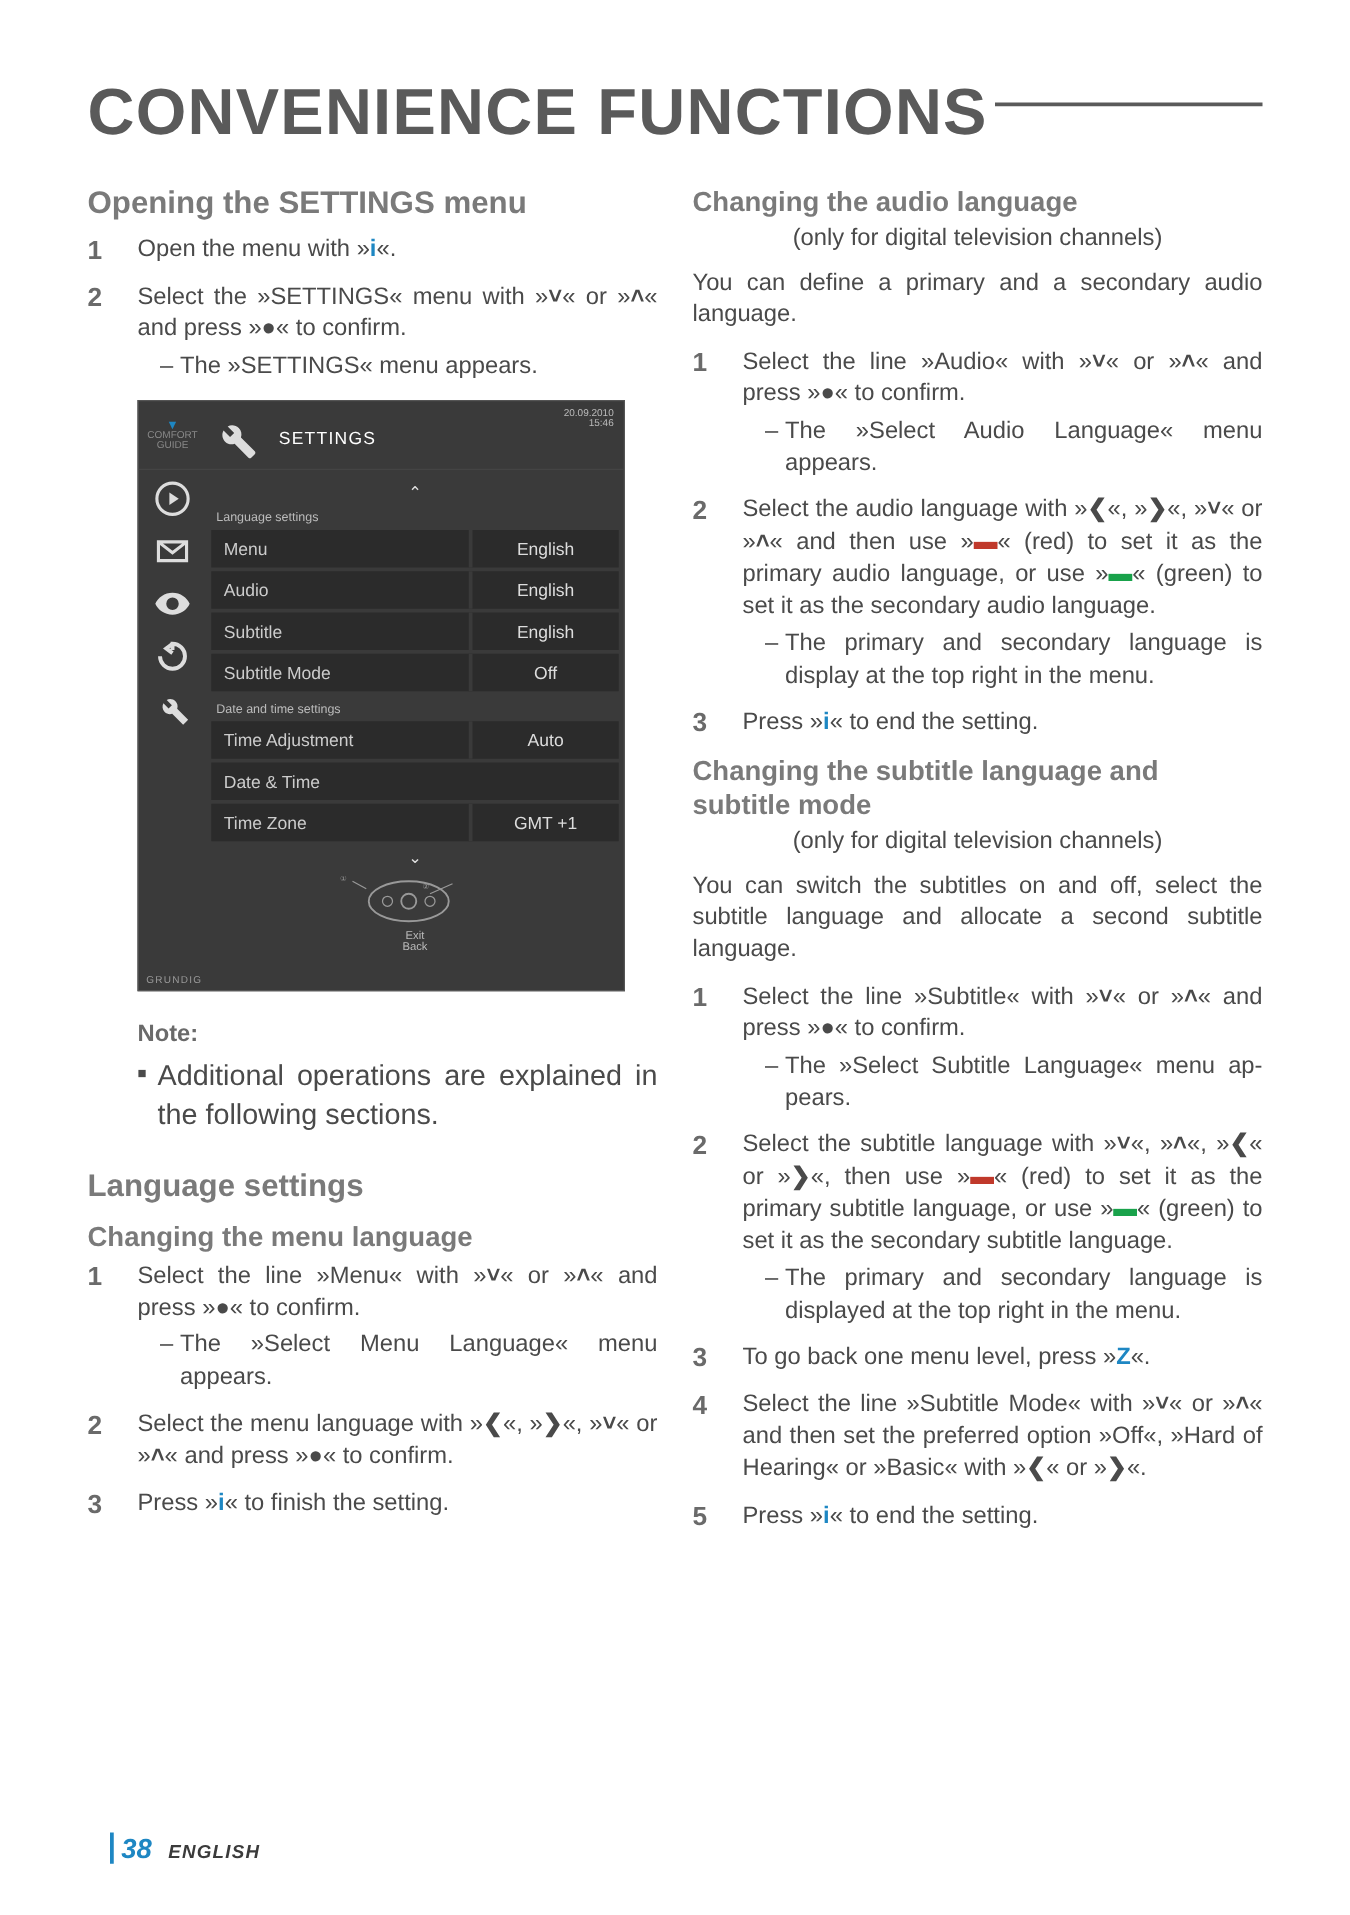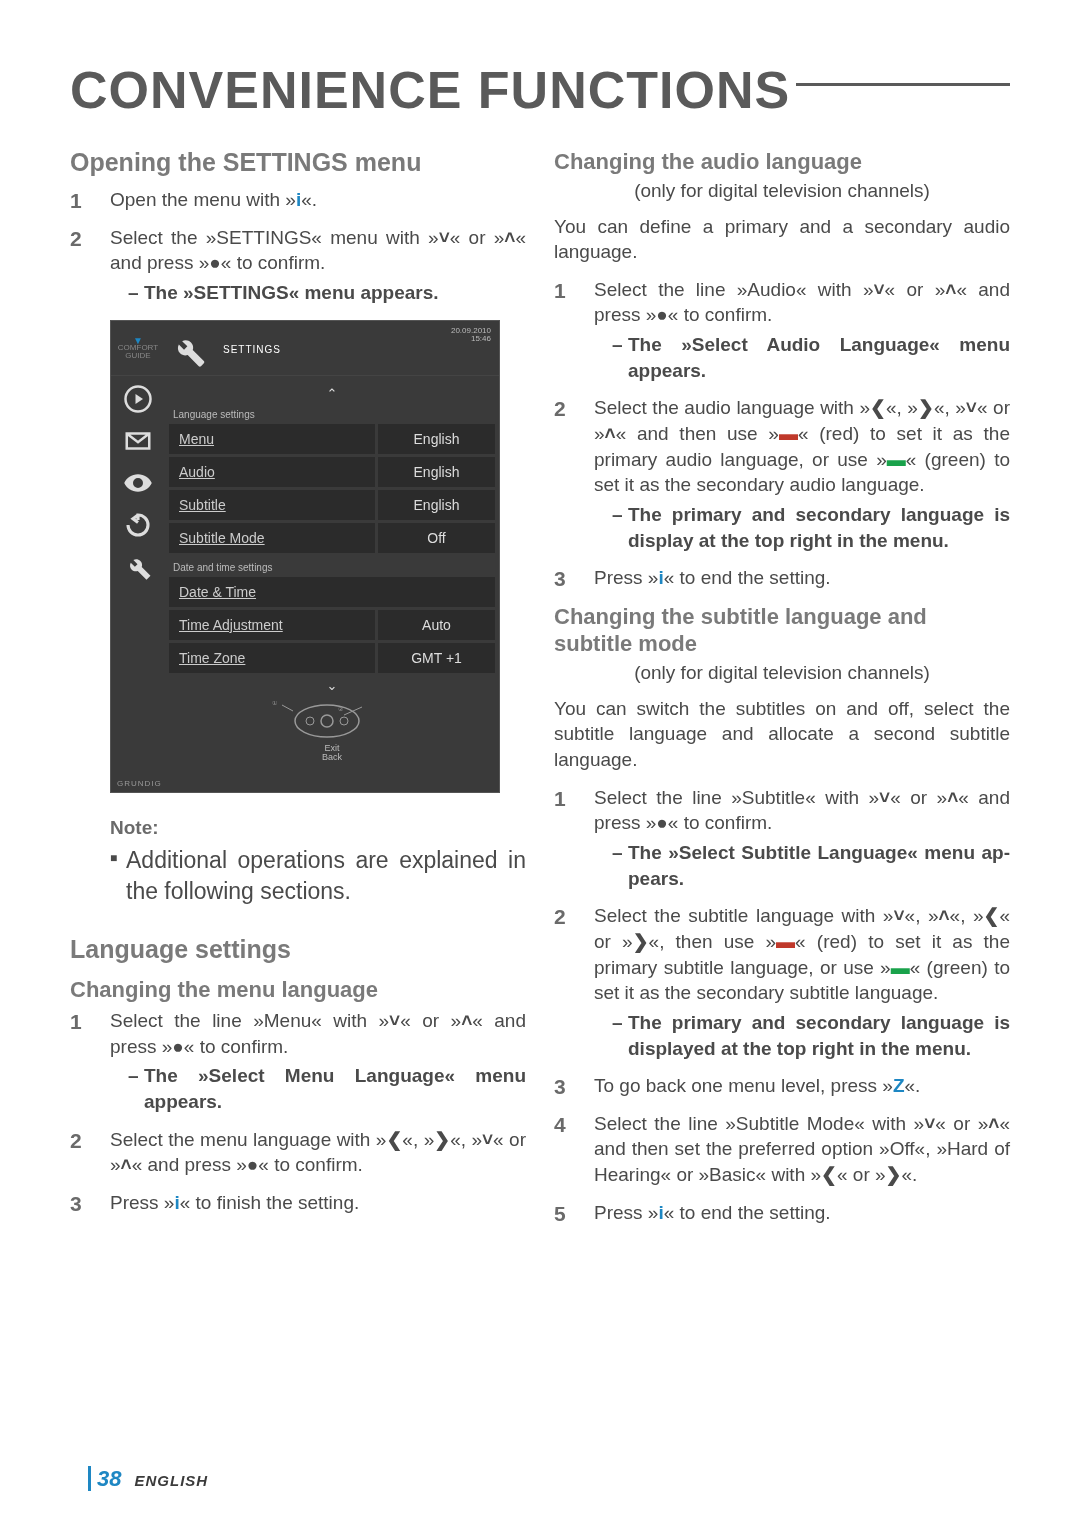--- a/index.html
+++ b/index.html
@@ -87,21 +87,20 @@
     font-size: 21px;
   }
   .dash-list {
     margin-top: 4px;
     padding-left: 18px;
   }
   .dash-list .dash {
     position: relative;
     padding-left: 16px;
     text-align: justify;
-    font-weight: bold;
   }
   .dash-list .dash::before {
     content: "–";
     position: absolute;
     left: 0;
   }
   .note-hd {
     font-weight: 700;
     color: #6a6a6a;
     font-size: 19px;
@@ -153,21 +152,21 @@
   .tv-top .wrench-box {
     display: flex;
     align-items: center;
     gap: 16px;
     padding: 10px 10px 6px 4px;
     flex: 1;
   }
   .tv-top .wrench-box svg { width: 38px; height: 38px; }
   .tv-top .title-text {
     color: #fff;
-    font-size: 10px;
+    font-size: 14px;
     letter-spacing: 1px;
   }
   .tv-top .date {
     position: absolute;
     right: 8px;
     top: 6px;
     font-size: 8px;
     text-align: right;
     color: #bbb;
     line-height: 1.1;
@@ -197,21 +196,21 @@
   .tv-row {
     display: flex;
     background: #2b2b2b;
     margin-bottom: 3px;
   }
   .tv-row .cell {
     padding: 7px 10px;
     color: #ccc;
     font-size: 14px;
   }
-  .tv-row .k { flex: 1; text-decoration: underline; }
+  .tv-row .k { flex: 1; }
   .tv-row .v {
     width: 120px;
     text-align: center;
     border-left: 3px solid #3a3a3a;
     color: #ddd;
   }
   .tv-bottom {
     padding: 6px 0 12px 0;
     text-align: center;
   }
@@ -323,25 +322,25 @@
                 <div class="cell v">English</div>
               </div>
               <div class="tv-row">
                 <div class="cell k">Subtitle Mode</div>
                 <div class="cell v">Off</div>
               </div>
             </div>
           <div class="tv-group-label">Date and time settings</div>
           <div id="tv-rows2">
               <div class="tv-row">
-                <div class="cell k">Date &amp; Time</div>
-              </div>
-              <div class="tv-row">
                 <div class="cell k">Time Adjustment</div>
                 <div class="cell v">Auto</div>
+              </div>
+              <div class="tv-row">
+                <div class="cell k">Date &amp; Time</div>
               </div>
               <div class="tv-row">
                 <div class="cell k">Time Zone</div>
                 <div class="cell v">GMT +1</div>
               </div>
             </div>
           <div class="tv-down">⌄</div>
           <div class="tv-bottom">
             <svg viewBox="0 0 120 40">
               <ellipse cx="55" cy="20" rx="32" ry="16" fill="none" stroke="#999" stroke-width="1.5"></ellipse>

